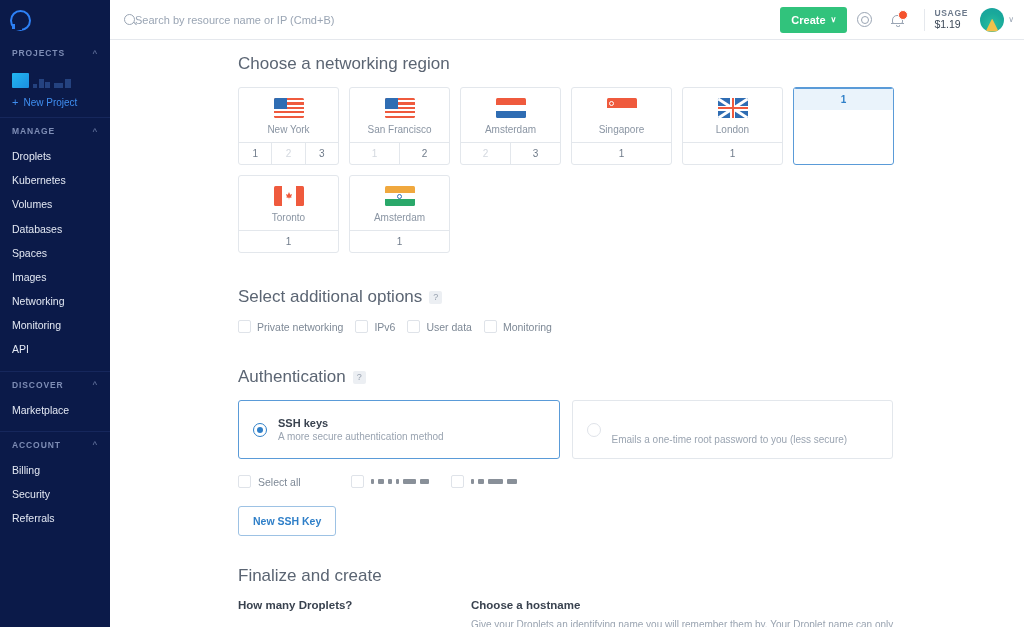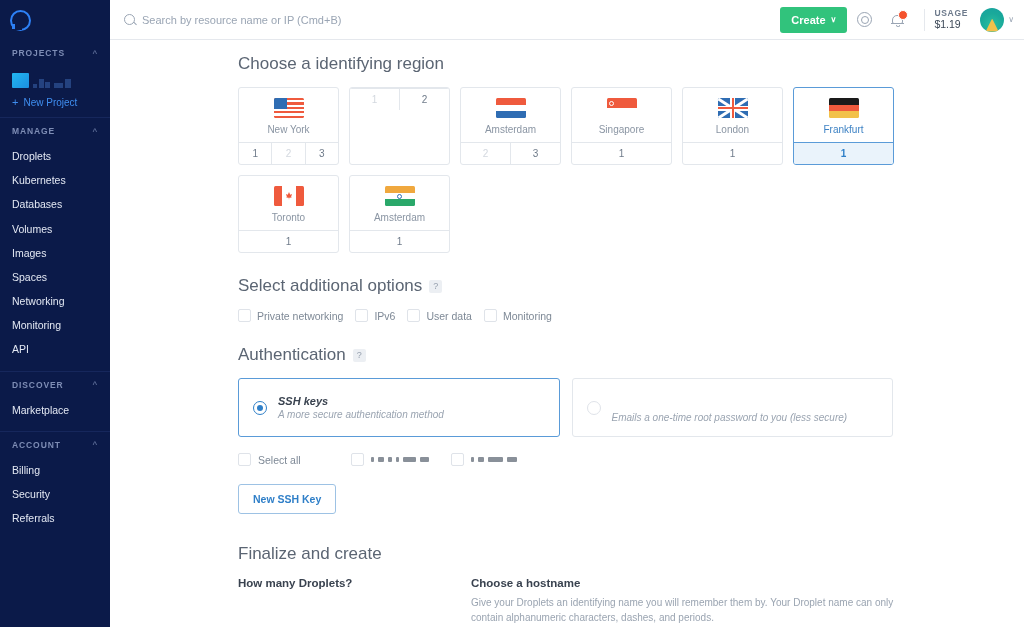--- a/index.html
+++ b/index.html
@@ -55,21 +55,21 @@
     padding: 5px 0 5px 12px; line-height: 1.35;
   }
 
   
   .main { flex: 1; height: 627px; background: #fff; position: relative; overflow: hidden; }
 
   .topbar {
     height: 40px; border-bottom: 1px solid #e5e8ed;
     display: flex; align-items: center; background: #fff;
   }
-  .search-wrap { flex: 1; display: flex; align-items: center; gap: 7px; padding-left: 14px; }
+  .search-wrap { flex: 1; display: flex; align-items: center; gap: 0; padding-left: 14px; }
   .search-ico { width: 11px; height: 11px; border: 1.3px solid #9aa5b4; border-radius: 50%; position: relative; }
   .search-ico::after { content:""; position:absolute; width:4px; height:1.3px; background:#9aa5b4; transform:rotate(45deg); right:-3px; bottom:0px; }
   .search-input {
     border: none; outline: none; background: transparent;
     font-size: 11px; color: #62707f; width: 320px;
     font-family: "Liberation Sans", sans-serif;
   }
   .search-input::placeholder { color: #9aa5b4; }
   .topbar-right { display: flex; align-items: center; gap: 0; padding-right: 10px; height: 40px; }
   .create-btn {
@@ -180,21 +180,21 @@
   
   .opts-row { display: flex; align-items: flex-start; gap: 12px; }
   .opt { display: flex; align-items: center; gap: 6px; cursor: pointer; }
   .cb {
     width: 13px; height: 13px; border: 1px solid #dfe3e9;
     border-radius: 2px; background: #fff; flex: 0 0 13px;
   }
   .opt-lbl { font-size: 10.5px; color: #7e8996; }
 
   
-  .auth-row { display: flex; gap: 12px; width: 655px; font-style: italic; }
+  .auth-row { display: flex; gap: 12px; width: 655px; }
   .auth-card {
     flex: 1; border: 1px solid #e3e7ec; border-radius: 3px;
     padding: 13px 14px; display: flex; gap: 11px; align-items: center; cursor: pointer;
   }
   .auth-card.selected { border-color: #5a9bd8; }
   .radio { width: 14px; height: 14px; border-radius: 50%; border: 1px solid #dfe3e9; background: #fff; flex: 0 0 14px; position: relative; }
   .auth-card.selected .radio { border-color: #2f7fc8; }
   .auth-card.selected .radio::after {
     content: ""; position: absolute; inset: 3px; border-radius: 50%; background: #2f7fc8;
   }
@@ -213,21 +213,21 @@
     background: #fff; border-radius: 3px; padding: 8px 14px;
     font-size: 10.5px; font-weight: bold; cursor: pointer;
     font-family: "Liberation Sans", sans-serif;
   }
 
   .fin-cols { display: flex; gap: 20px; }
   .fin-col-a { width: 213px; }
   .fin-col-b { width: 435px; }
   .fin-hd { font-size: 11.5px; font-weight: bold; color: #39424f; margin-bottom: 7px; }
   .fin-sub { font-size: 10px; color: #9aa4b1; line-height: 1.45; margin-bottom: 11px; }
-  .mt34 { margin-top: 23px; }
+  .mt34 { margin-top: 34px; }
   .mt30 { margin-top: 30px; }
 </style>
 </head>
 <body>
 
 <div class="app">
 
   <nav class="sidebar">
     <div class="logo-wrap">
       <div class="do-logo"></div>
@@ -254,24 +254,24 @@
       <span>New Project</span>
     </div>
     <div class="sb-divider"></div>
 
     <div class="sb-section-hd">
       <span>MANAGE</span>
       <span class="sb-chev">^</span>
     </div>
     <div class="sb-item">Droplets</div>
     <div class="sb-item">Kubernetes</div>
+    <div class="sb-item">Volumes</div>
     <div class="sb-item">Databases</div>
-    <div class="sb-item">Volumes</div>
+    <div class="sb-item">Spaces</div>
     <div class="sb-item">Images</div>
-    <div class="sb-item">Spaces</div>
     <div class="sb-item">Networking</div>
     <div class="sb-item">Monitoring</div>
     <div class="sb-item">API</div>
     <div class="sb-divider"></div>
 
     <div class="sb-section-hd">
       <span>DISCOVER</span>
       <span class="sb-chev">^</span>
     </div>
     <div class="sb-item">Marketplace</div>
@@ -316,38 +316,45 @@
         </div>
         <div class="avatar"></div>
         <span class="avatar-chev">∨</span>
       </div>
     </header>
 
     <div class="content">
 
       
       <h2 class="sec-title">
-        <span>Choose a identifying region</span>
+        <span>Choose a networking region</span>
       </h2>
       <div class="region-grid" id="region-grid">
           <div class="region-card">
        <div class="rc-top">
          <div class="flag f-us">
                 <span class="stripes"></span>
                 <span class="canton"></span>
               </div>
          <div class="rc-name">New York</div>
        </div>
        <div class="rc-tabs">
               <div class="rc-tab">1</div>
               <div class="rc-tab disabled">2</div>
               <div class="rc-tab">3</div>
             </div>
      </div>
           <div class="region-card">
+       <div class="rc-top">
+         <div class="flag f-us">
+                <span class="stripes"></span>
+                <span class="canton"></span>
+              </div>
+         <div class="rc-name">San Francisco</div>
+       </div>
        <div class="rc-tabs">
               <div class="rc-tab disabled">1</div>
               <div class="rc-tab">2</div>
             </div>
      </div>
           <div class="region-card">
        <div class="rc-top">
          <div class="flag f-nl">
                 <span class="b1"></span>
                 <span class="b2"></span>
@@ -381,28 +388,20 @@
                 <span class="cx3"></span>
                 <span class="cx4"></span>
               </div>
          <div class="rc-name">London</div>
        </div>
        <div class="rc-tabs">
               <div class="rc-tab">1</div>
             </div>
      </div>
           <div class="region-card selected">
-       <div class="rc-top">
-         <div class="flag f-de">
-                <span class="b1"></span>
-                <span class="b2"></span>
-                <span class="b3"></span>
-              </div>
-         <div class="rc-name">Frankfurt</div>
-       </div>
        <div class="rc-tabs">
               <div class="rc-tab">1</div>
             </div>
      </div>
           <div class="region-card">
        <div class="rc-top">
          <div class="flag f-ca">
                 <span class="s1"></span>
                 <span class="s2"></span>
                 <span class="leaf"></span>

